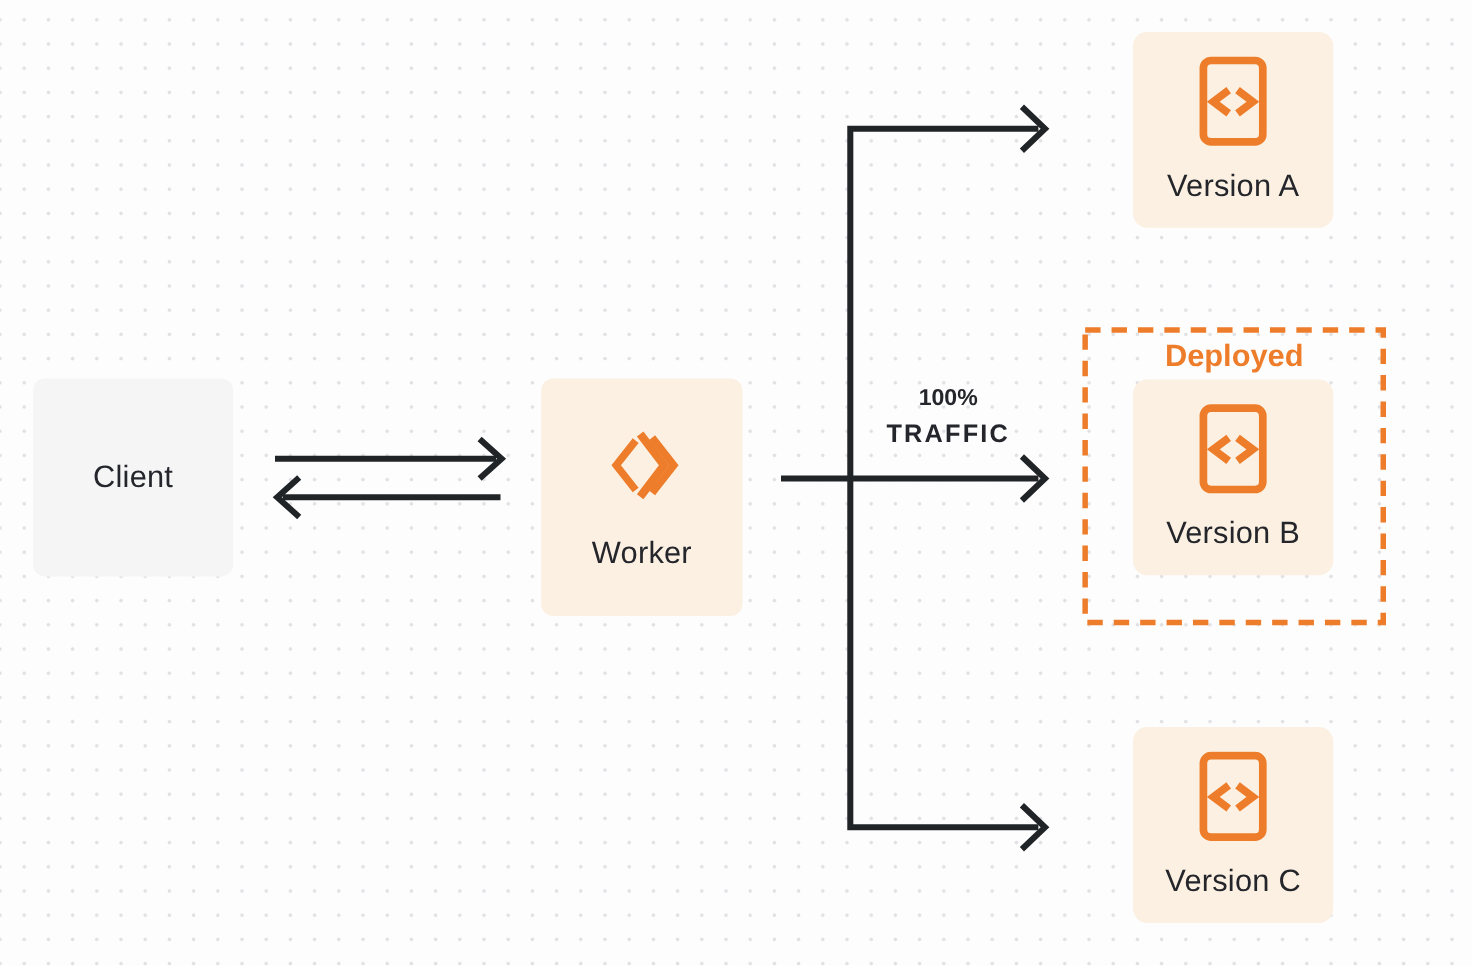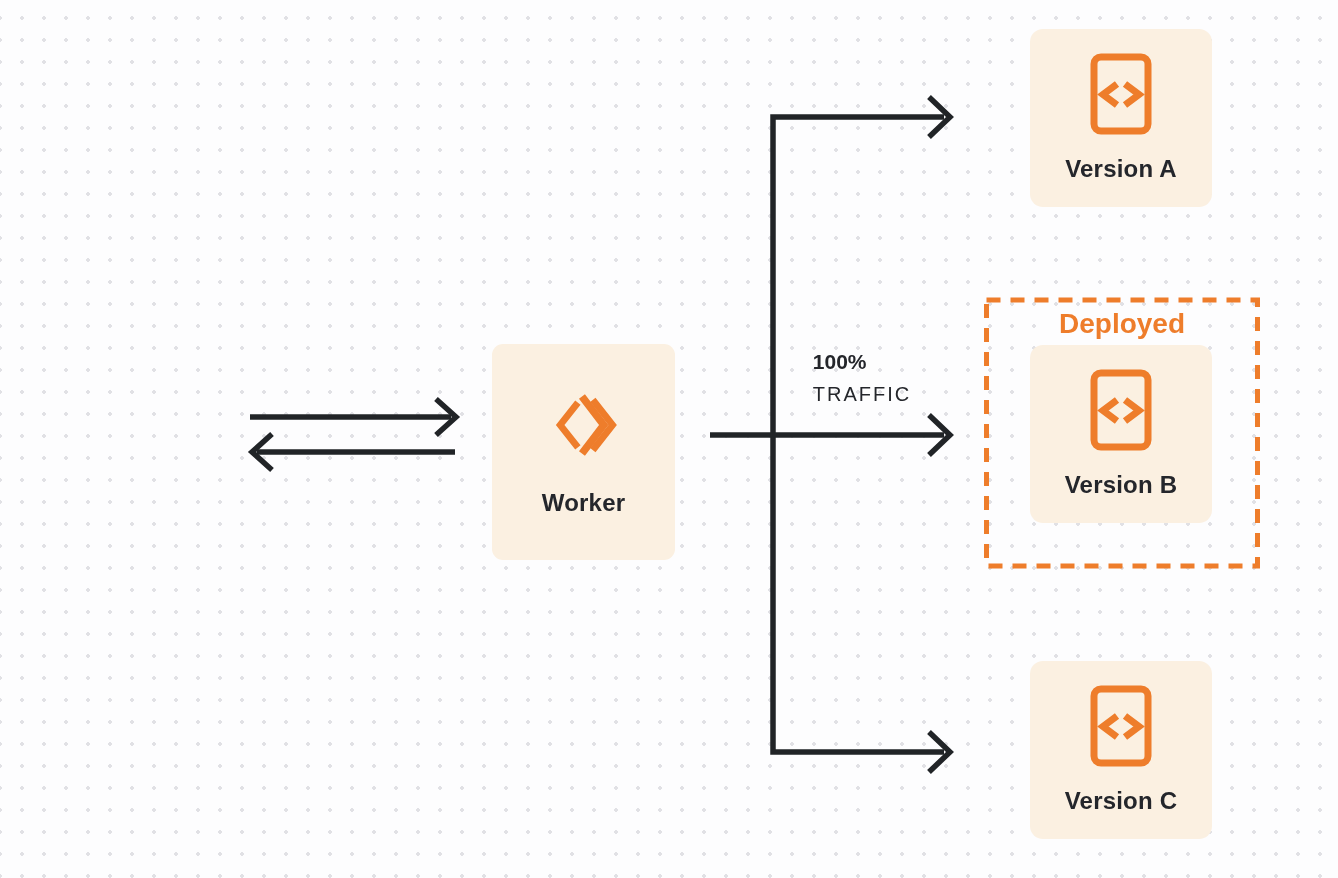--- a/index.html
+++ b/index.html
@@ -24,42 +24,42 @@
   svg.arrow-layer{
     position:absolute;inset:0;width:1338px;height:878px;
     z-index:1;pointer-events:none;
   }
   .node{
     position:absolute;z-index:2;
     display:flex;flex-direction:column;align-items:center;justify-content:center;
     border-radius:11px;
   }
   .node .label{
-    font-weight:700;font-size:24px;color:var(--text);letter-spacing:.2px;
+    font-weight:400;font-size:28px;color:var(--text);letter-spacing:.2px;
   }
   .client-node{
     left:30px;top:344px;width:182px;height:180px;
     background:var(--light-gray);
   }
   .worker-node{
     left:492px;top:344px;width:183px;height:216px;
     background:var(--cream);gap:27px;
   }
   .version-node{
     width:182px;height:178px;background:var(--cream);gap:20px;border-radius:13px;
   }
   .version-a{left:1030px;top:29px;}
   .version-b{left:1030px;top:345px;}
   .version-c{left:1030px;top:661px;}
   .traffic-label{
     position:absolute;left:862px;top:349px;transform:translateX(-50%);
-    z-index:2;color:var(--text);
+    z-index:2;text-align:center;color:var(--text);
   }
   .traffic-label .pct{font-size:21px;font-weight:700;line-height:26px;margin-bottom:7px;}
-  .traffic-label .word{font-size:20px;font-weight:400;letter-spacing:2px;line-height:24px;}
+  .traffic-label .word{font-size:23px;font-weight:700;letter-spacing:2px;line-height:24px;}
   .deployed-label{
     position:absolute;left:1122px;top:284px;transform:translateX(-50%);
     z-index:2;height:32px;line-height:32px;padding:0 12px;
     background:var(--page-bg);
     color:var(--accent-orange);font-size:28px;font-weight:700;white-space:nowrap;margin-top:24px;
   }
   .icon-svg{display:block;}
 </style>
 </head>
 <body>
@@ -85,20 +85,23 @@
     </g>
 
     <g>
       <path d="M710,435 H944"></path>
       <path d="M929,415 L950,435 L929,455"></path>
     </g>
 
     <rect x="986.5" y="300" width="271" height="266" stroke="var(--accent-orange)" stroke-width="5" stroke-dasharray="14 10"></rect>
   </svg>
 
+  <div class="node client-node">
+    <span class="label">Client</span>
+  </div>
 
   <div class="node worker-node">
     <svg class="icon-svg" width="68" height="74" viewBox="0 0 100 100" fill="none" stroke="var(--accent-orange)" stroke-linejoin="miter" stroke-linecap="butt">
       <path d="M41,17 L15,50 L41,83" stroke-width="10"></path>
       <path d="M47,8 L79,50 L47,92" stroke-width="11"></path>
       <path d="M63,13 L92,50 L63,87" stroke-width="10"></path>
     </svg>
     <span class="label">Worker</span>
   </div>
 

